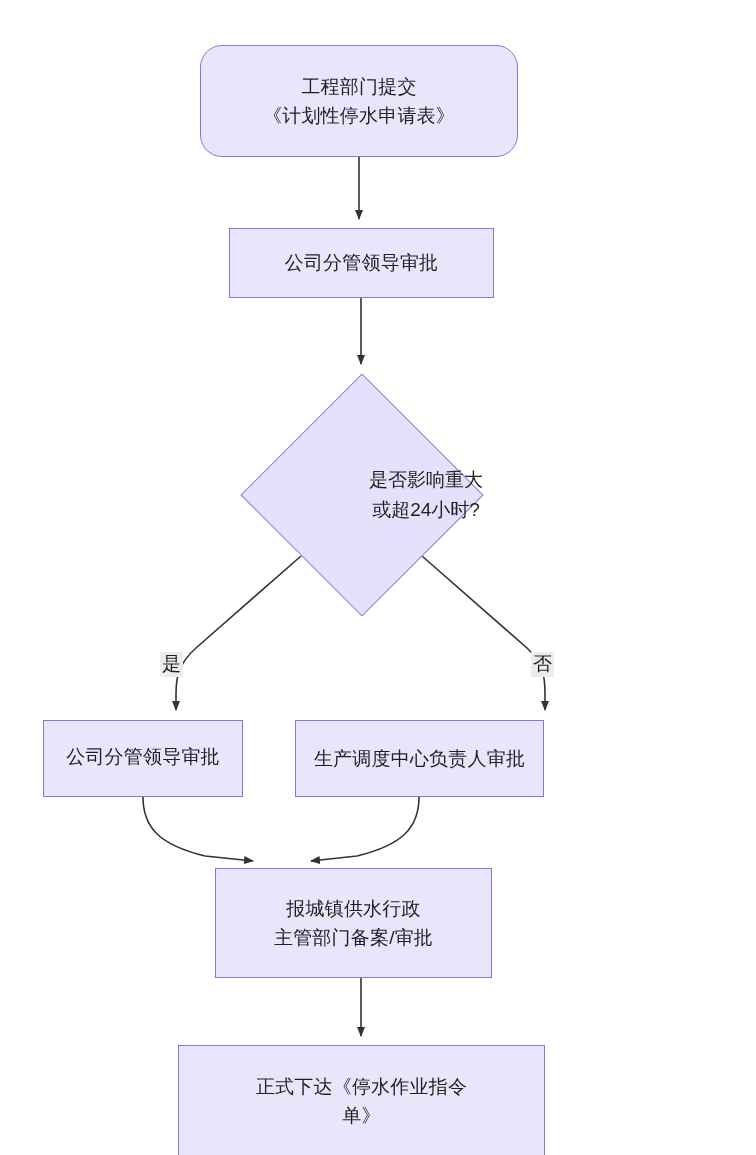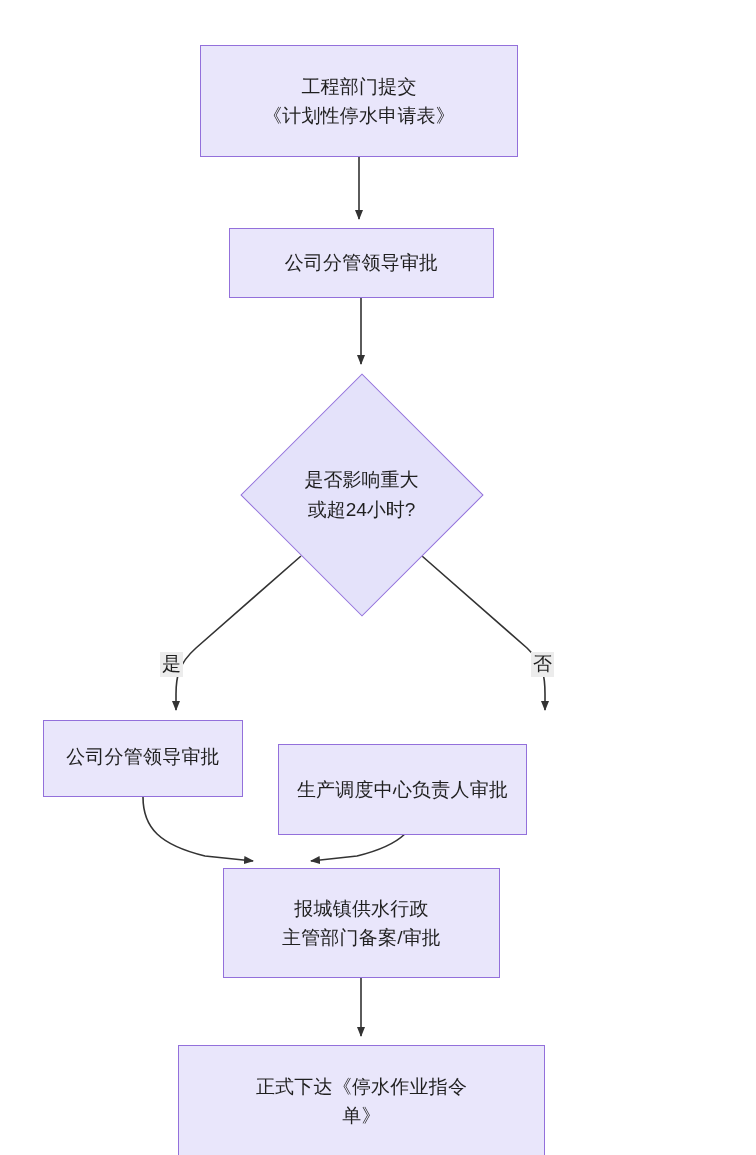--- a/index.html
+++ b/index.html
@@ -34,21 +34,21 @@
     line-height:1.55;
     letter-spacing:0.2px;
     white-space:pre-line;
     z-index:2;
   }
   .diamond-wrap{
     position:absolute;
     z-index:2;
     display:flex;
     align-items:center;
-    justify-content:center;
+    justify-content:flex-end;
   }
   .diamond-shape{
     position:absolute;
     left:50%;top:50%;
     width:172px;height:172px;
     margin-left:-86px;margin-top:-86px;
     background:#e4e2fa;
     border:1px solid #9370db;
     transform:rotate(45deg);
     box-sizing:border-box;
@@ -93,36 +93,36 @@
 
     <path d="M422,556 L527,648 C544,664 545,678 545,694 L545,710" fill="none" stroke="#333333" stroke-width="1.6" marker-end="url(#arrowhead)"></path>
 
     <path d="M143,797 C143,828 160,845 205,856 L253,861" fill="none" stroke="#333333" stroke-width="1.6" marker-end="url(#arrowhead)"></path>
 
     <path d="M419,797 C419,828 402,845 357,856 L311,861" fill="none" stroke="#333333" stroke-width="1.6" marker-end="url(#arrowhead)"></path>
 
     <path d="M361,978 L361,1036" fill="none" stroke="#333333" stroke-width="1.6" marker-end="url(#arrowhead)"></path>
   </svg>
 
-  <div class="node" style="left:200px;top:45px;width:318px;height:112px;">工程部门提交
+  <div class="node" style="left:200px;top:45px;width:318px;height:112px;border-radius:22px;">工程部门提交
 《计划性停水申请表》</div>
 
   <div class="node" style="left:229px;top:228px;width:265px;height:70px;">公司分管领导审批</div>
 
   <div class="diamond-wrap" style="left:240px;top:373px;width:243px;height:243px;">
     <div class="diamond-shape"></div>
     <div class="diamond-text">是否影响重大
 或超24小时?</div>
   </div>
 
   <div class="node" style="left:43px;top:720px;width:200px;height:77px;font-family:Liberation Mono, monospace;">公司分管领导审批</div>
 
-  <div class="node" style="left:278px;top:720px;width:249px;height:91px;margin-top:24px;">生产调度中心负责人审批</div>
+  <div class="node" style="left:295px;top:720px;width:249px;height:77px;">生产调度中心负责人审批</div>
 
-  <div class="node" style="left:223px;top:868px;width:277px;height:110px;">报城镇供水行政
+  <div class="node" style="left:215px;top:868px;width:277px;height:110px;">报城镇供水行政
 主管部门备案/审批</div>
 
   <div class="node" style="left:178px;top:1045px;width:367px;height:112px;">正式下达《停水作业指令
 单》</div>
 
   <div class="edge-label" style="left:160px;top:652px;">是</div>
 
   <div class="edge-label" style="left:531px;top:652px;">否</div>
 
 </div>

